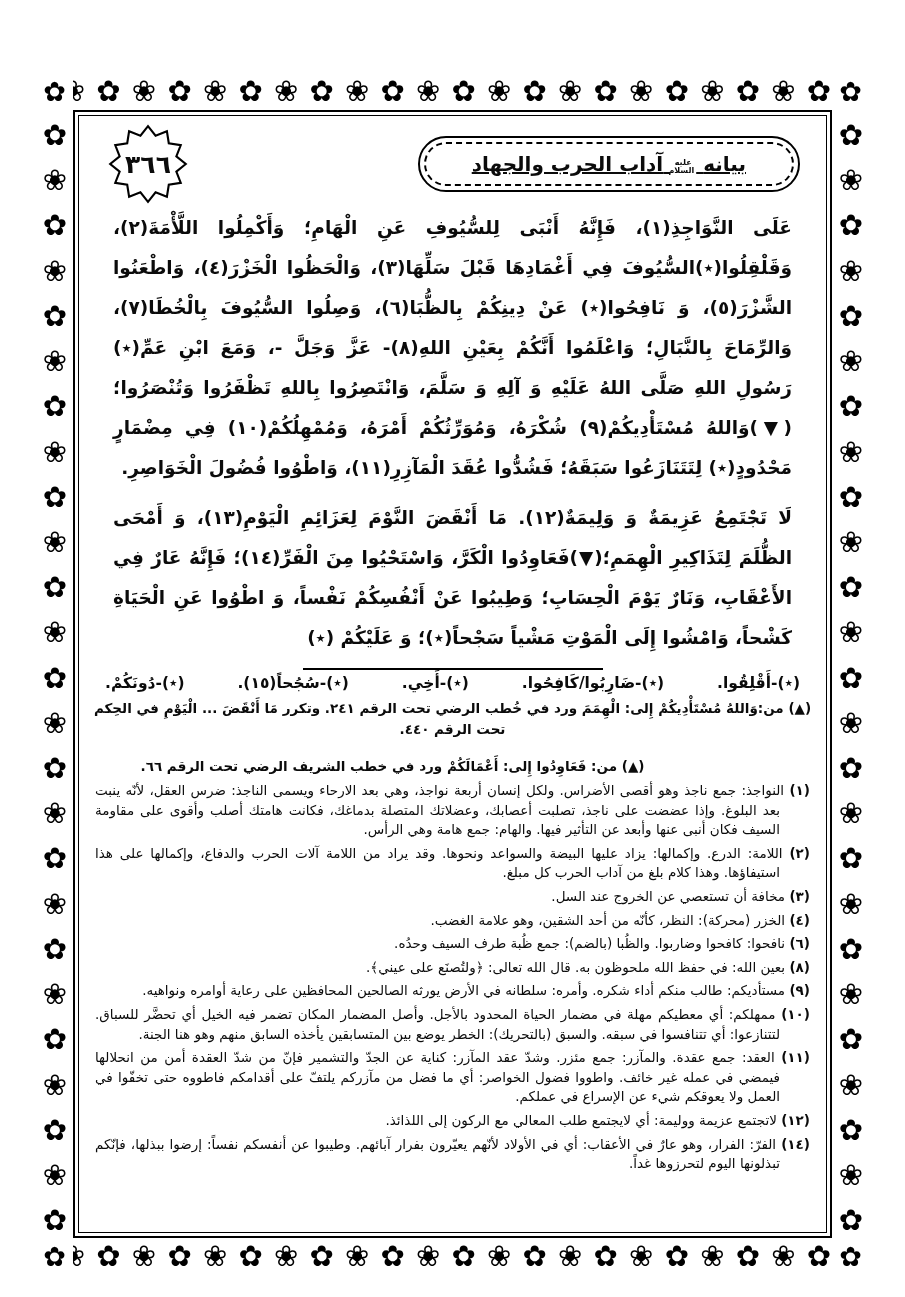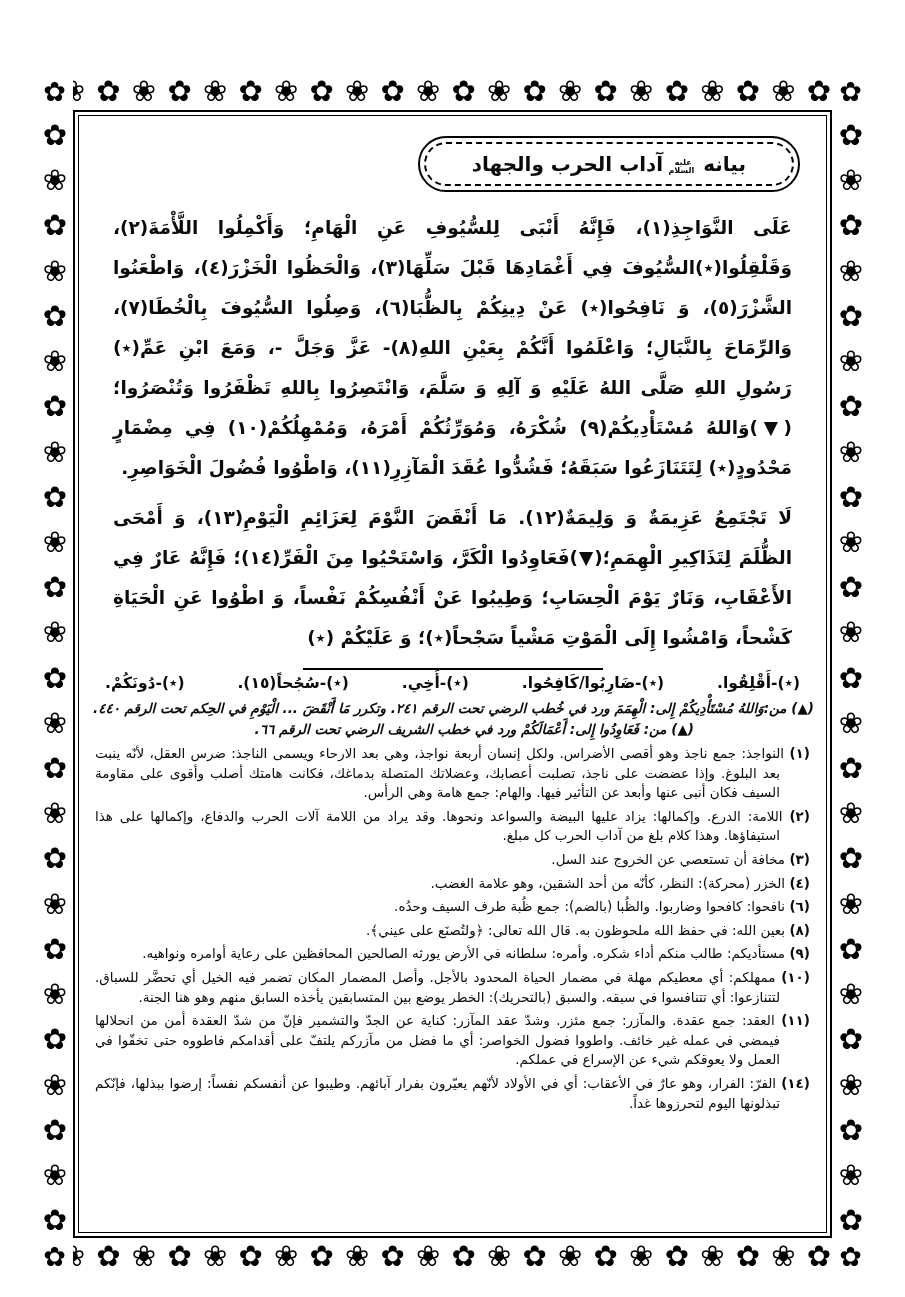--- a/index.html
+++ b/index.html
@@ -30,20 +30,21 @@
   .header-row{display:flex;align-items:center;justify-content:space-between;direction:rtl;height:84px;padding:0 14px;}
   .page-number-wrap{position:relative;width:86px;height:84px;flex:0 0 auto;}
   .page-number-wrap svg{position:absolute;inset:0;}
   .page-number{
     position:absolute;inset:0;display:flex;align-items:center;justify-content:center;
     font-size:25px;font-weight:bold;
   }
   .cartouche{
     border:2px solid #000;border-radius:999px;padding:4px;margin-left:120px;
     flex:0 0 auto;
+    text-decoration:underline;
   }
   .cartouche-inner{
     border:2px dashed #000;border-radius:999px;
     padding:8px 46px;font-size:20px;font-weight:bold;white-space:nowrap;
   }
   .honorific{
     display:inline-block;font-size:8px;font-weight:bold;line-height:1;
     width:22px;text-align:center;vertical-align:-2px;margin:0 2px;white-space:normal;
   }
   
@@ -55,22 +56,22 @@
   .body-text p{margin:0 18px 10px;}
   
   .sep-line{width:300px;border-top:2px solid #000;margin:2px auto 4px;}
   .variants-row{
     display:flex;direction:rtl;justify-content:space-between;
     font-size:15.5px;font-weight:bold;padding:0 14px;margin-bottom:6px;
   }
   .collation-notes{
     direction:rtl;font-size:13.5px;font-weight:bold;line-height:21px;margin-bottom:4px;
   }
-  .collation-note{text-align:right;font-style:italic;}
-  .collation-note + .collation-note{padding-right:120px;}
+  .collation-note{text-align:center;}
+  .collation-note + .collation-note{padding-right:120px;margin-top:16px;}
   
   .footnotes{
     direction:rtl;text-align:justify;
     font-size:13.5px;line-height:19.6px;
   }
   .footnote{padding-right:30px;text-indent:-30px;margin:4px;}
   .fn-label{font-weight:bold;}
 </style>
 </head>
 <body>
@@ -86,20 +87,26 @@
     <div class="frame-outer">
       <div class="frame-inner">
 
         <div class="header-row">
           <div class="cartouche">
             <div class="cartouche-inner">
               <span>بيانه</span>
               <span class="honorific">عليه السلام</span>
               <span>آداب الحرب والجهاد</span>
             </div>
+          </div>
+          <div class="page-number-wrap">
+            <svg viewBox="0 0 80 80" width="86" height="84">
+              <polygon fill="#fff" stroke="#000" stroke-width="2" points="76,40 67,47.2 71.2,58 59.8,59.8 58,71.2 47.2,67 40,76 32.8,67 22,71.2 20.2,59.8 8.8,58 13,47.2 4,40 13,32.8 8.8,22 20.2,20.2 22,8.8 32.8,13 40,4 47.2,13 58,8.8 59.8,20.2 71.2,22 67,32.8"></polygon>
+            </svg>
+            <div class="page-number">٣٦٦</div>
           </div>
         </div>
 
         <div class="body-text">
           <p>عَلَى النَّوَاجِذِ(١)، فَإِنَّهُ أَنْبَى لِلسُّيُوفِ عَنِ الْهَامِ؛ وَأَكْمِلُوا اللَّأْمَةَ(٢)، وَقَلْقِلُوا(٭)السُّيُوفَ فِي أَغْمَادِهَا قَبْلَ سَلِّهَا(٣)، وَالْحَظُوا الْخَزْرَ(٤)، وَاطْعَنُوا الشَّزْرَ(٥)، وَ نَافِحُوا(٭) عَنْ دِينِكُمْ بِالظُّبَا(٦)، وَصِلُوا السُّيُوفَ بِالْخُطَا(٧)، وَالرِّمَاحَ بِالنَّبَالِ؛ وَاعْلَمُوا أَنَّكُمْ بِعَيْنِ اللهِ(٨)- عَزَّ وَجَلَّ -، وَمَعَ ابْنِ عَمِّ(٭) رَسُولِ اللهِ صَلَّى اللهُ عَلَيْهِ وَ آلِهِ وَ سَلَّمَ، وَانْتَصِرُوا بِاللهِ تَظْفَرُوا وَتُنْصَرُوا؛ (▼)وَاللهُ مُسْتَأْدِيكُمْ(٩) شُكْرَهُ، وَمُوَرِّثُكُمْ أَمْرَهُ، وَمُمْهِلُكُمْ(١٠) فِي مِضْمَارٍ مَحْدُودٍ(٭) لِتَتَنَازَعُوا سَبَقَهُ؛ فَشُدُّوا عُقَدَ الْمَآزِرِ(١١)، وَاطْوُوا فُضُولَ الْخَوَاصِرِ.</p>
           <p>لَا تَجْتَمِعُ عَزِيمَةٌ وَ وَلِيمَةٌ(١٢). مَا أَنْقَضَ النَّوْمَ لِعَزَائِمِ الْيَوْمِ(١٣)، وَ أَمْحَى الظُّلَمَ لِتَذَاكِيرِ الْهِمَمِ؛(▼)فَعَاوِدُوا الْكَرَّ، وَاسْتَحْيُوا مِنَ الْفَرِّ(١٤)؛ فَإِنَّهُ عَارٌ فِي الأَعْقَابِ، وَنَارٌ يَوْمَ الْحِسَابِ؛ وَطِيبُوا عَنْ أَنْفُسِكُمْ نَفْساً، وَ اطْوُوا عَنِ الْحَيَاةِ كَشْحاً، وَامْشُوا إِلَى الْمَوْتِ مَشْياً سَجْحاً(٭)؛ وَ عَلَيْكُمْ (٭)</p>
         </div>
 
         <div class="sep-line"></div>
 
@@ -133,20 +140,21 @@
 
 
             <div class="footnote"><span class="fn-label">(٨)</span> <span>بعين الله: في حفظ الله ملحوظون به. قال الله تعالى: ﴿ولتُصنَع على عيني﴾.</span></div>
 
             <div class="footnote"><span class="fn-label">(٩)</span> <span>مستأديكم: طالب منكم أداء شكره. وأمره: سلطانه في الأرض يورثه الصالحين المحافظين على رعاية أوامره ونواهيه.</span></div>
 
             <div class="footnote"><span class="fn-label">(١٠)</span> <span>ممهلكم: أي معطيكم مهلة في مضمار الحياة المحدود بالأجل. وأصل المضمار المكان تضمر فيه الخيل أي تحضَّر للسباق. لتتنازعوا: أي تتنافسوا في سبقه. والسبق (بالتحريك): الخطر يوضع بين المتسابقين يأخذه السابق منهم وهو هنا الجنة.</span></div>
 
             <div class="footnote"><span class="fn-label">(١١)</span> <span>العقد: جمع عقدة. والمآزر: جمع مئزر. وشدّ عقد المآزر: كناية عن الجدّ والتشمير فإنّ من شدّ العقدة أمن من انحلالها فيمضي في عمله غير خائف. واطووا فضول الخواصر: أي ما فضل من مآزركم يلتفّ على أقدامكم فاطووه حتى تخفّوا في العمل ولا يعوقكم شيء عن الإسراع في عملكم.</span></div>
 
+            <div class="footnote"><span class="fn-label">(١٢)</span> <span>لاتجتمع عزيمة ووليمة: أي لايجتمع طلب المعالي مع الركون إلى اللذائذ.</span></div>
 
 
             <div class="footnote"><span class="fn-label">(١٤)</span> <span>الفرّ: الفرار، وهو عارٌ في الأعقاب: أي في الأولاد لأنّهم يعيّرون بفرار آبائهم. وطيبوا عن أنفسكم نفساً: إرضوا ببذلها، فإنّكم تبذلونها اليوم لتحرزوها غداً.</span></div>
 
           </div>
 
       </div>
     </div>
 
     <div class="floral floral-v">✿ ❀ ✿ ❀ ✿ ❀ ✿ ❀ ✿ ❀ ✿ ❀ ✿ ❀ ✿ ❀ ✿ ❀ ✿ ❀ ✿ ❀ ✿ ❀ ✿ ❀ ✿ ❀ ✿ ❀ ✿ ❀ ✿ ❀ ✿ ❀ ✿ ❀ ✿ ❀ ✿ ❀ ✿ ❀ ✿ ❀ ✿ ❀ ✿ ❀ ✿ ❀ ✿ ❀ ✿ ❀ ✿ ❀ ✿ ❀ ✿ ❀ ✿ ❀ ✿ ❀ ✿ ❀ ✿ ❀ ✿ ❀ ✿ ❀ ✿ ❀ ✿ ❀ ✿ ❀ </div>

